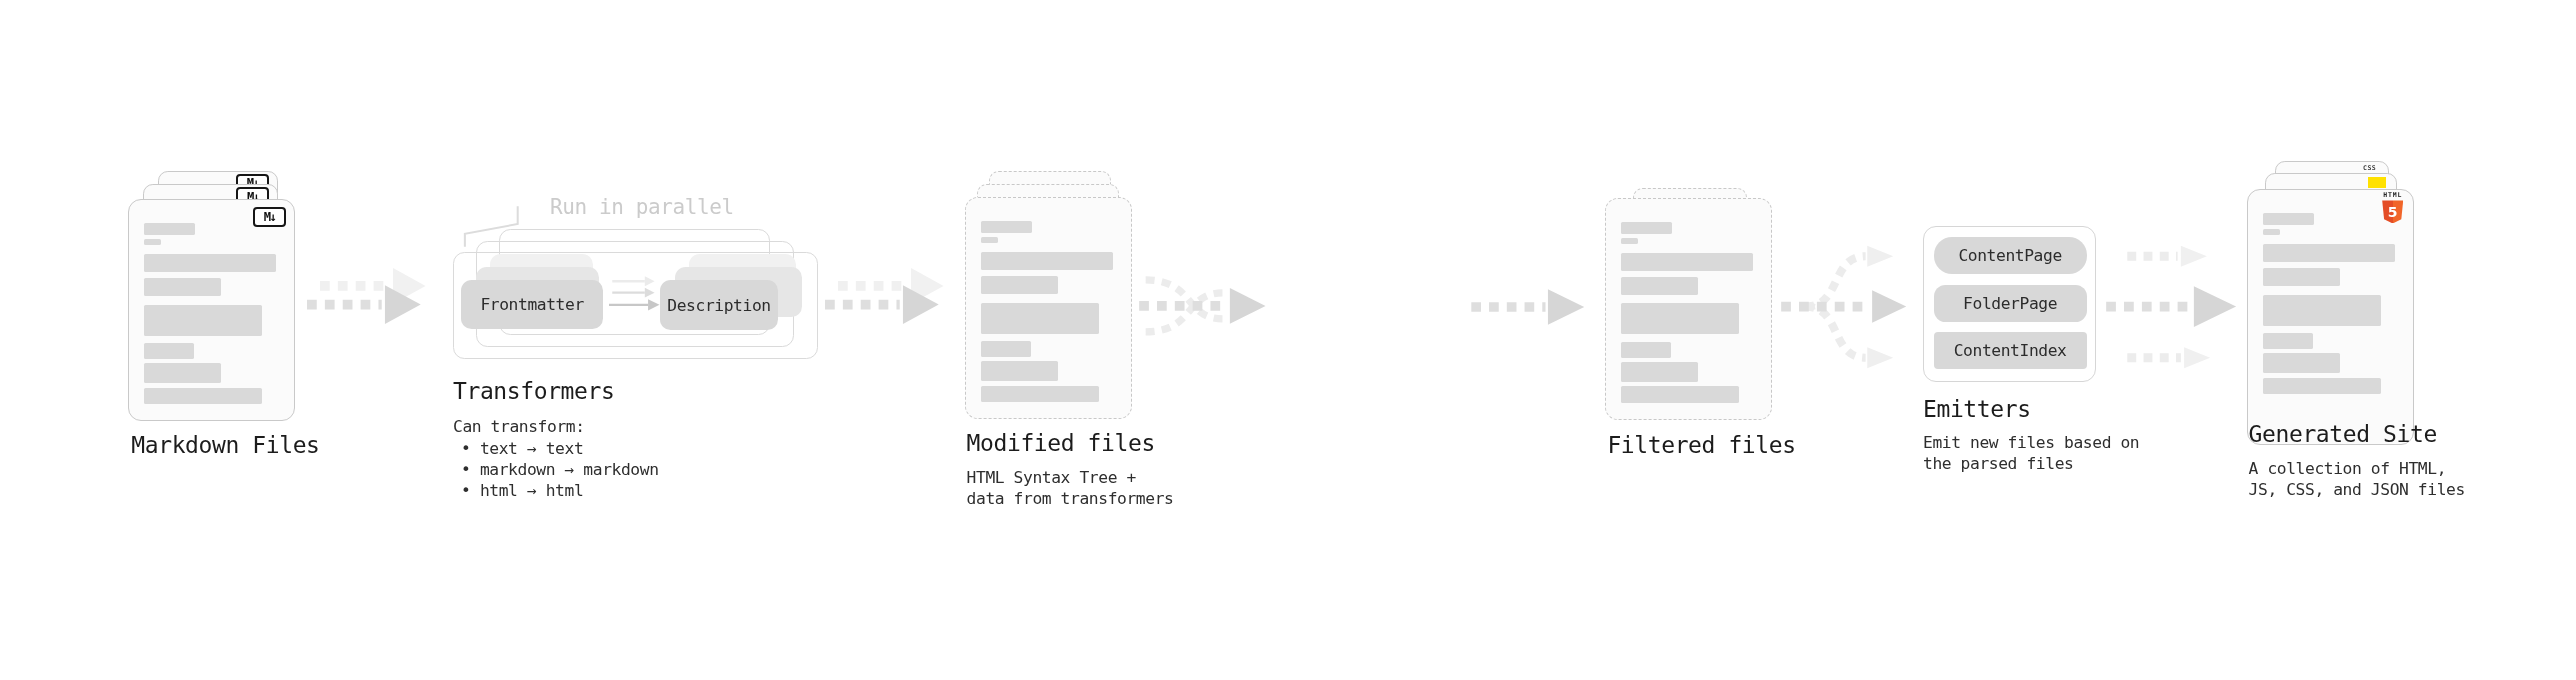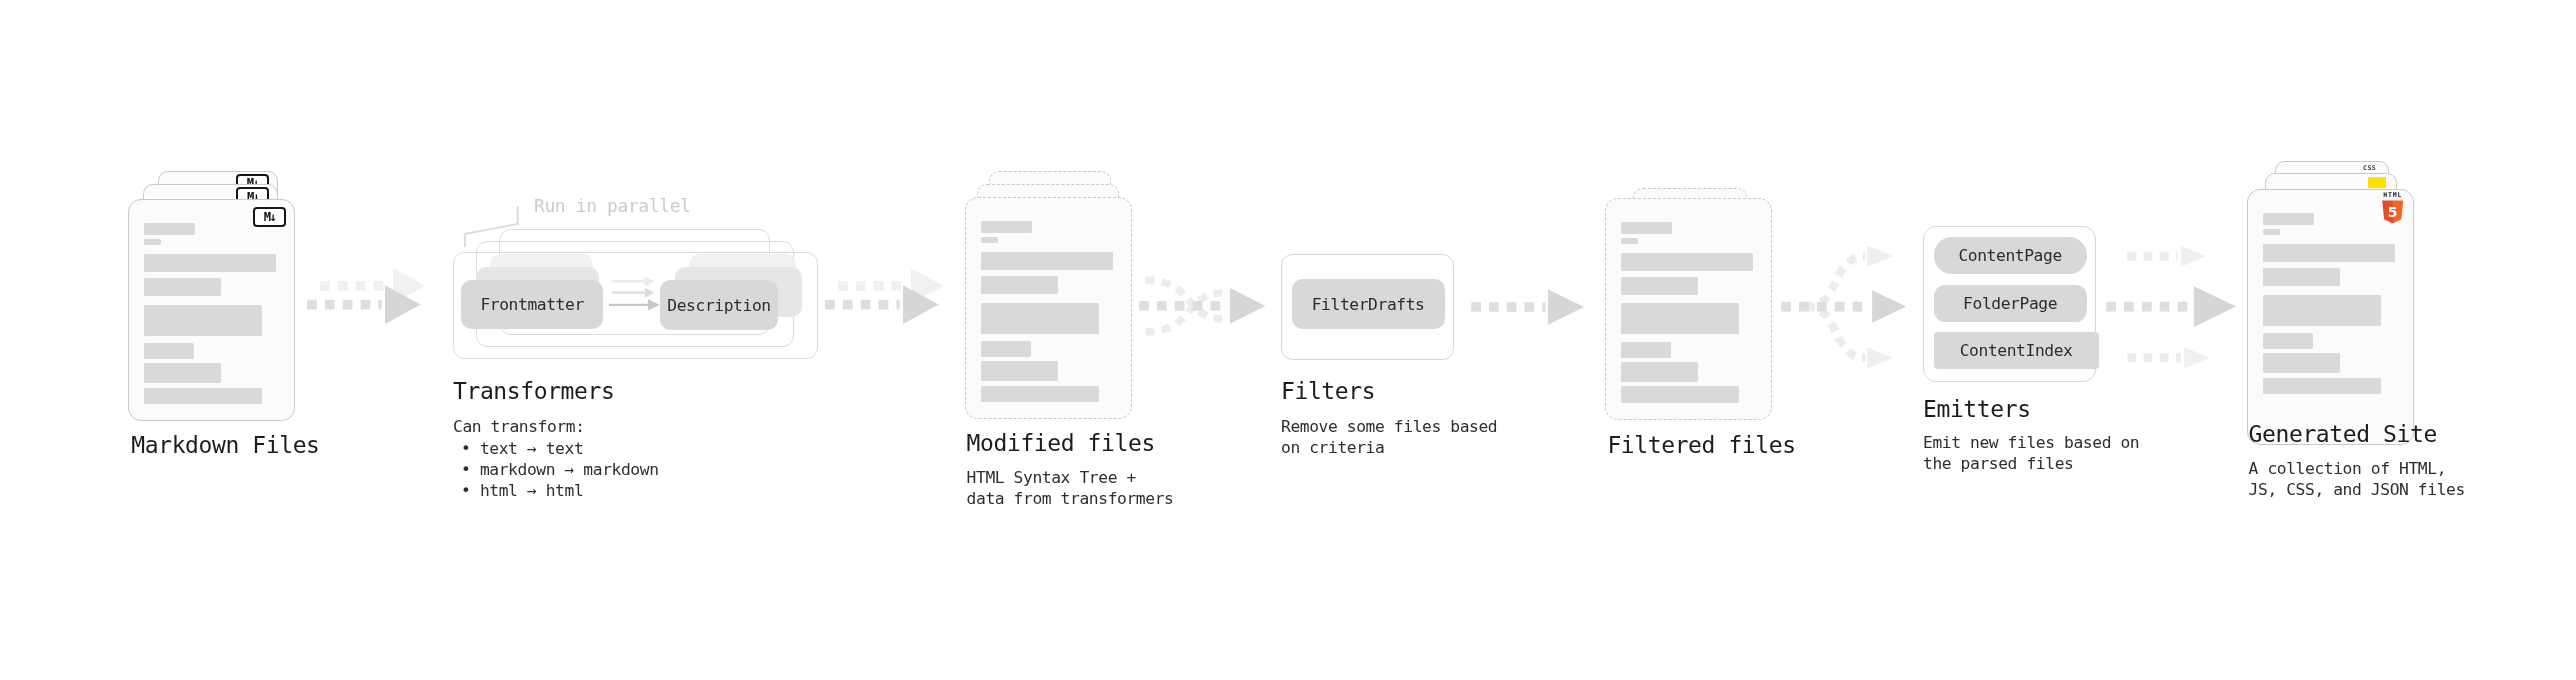--- a/index.html
+++ b/index.html
@@ -9,21 +9,21 @@
   .abs{position:absolute;}
   
   .card{position:absolute;background:#fbfbfb;border:1.6px solid #c9c9c9;border-radius:13px;box-sizing:border-box;}
   .tab{position:absolute;background:#fbfbfb;border:1.6px solid #c9c9c9;border-radius:9.8px;box-sizing:border-box;}
   .dashedb{border-style:dashed;border-color:#c8c8c8;}
   .bars{position:absolute;left:15.4px;top:23px;display:flex;flex-direction:column;align-items:flex-start;}
   .bar{background:#d9d9d9;border-radius:1.6px;}
   
   .label{font-size:23px;font-weight:500;color:#1c1c1c;white-space:nowrap;letter-spacing:-0.4px;}
   .sub{font-size:16.3px;color:#2e2e2e;white-space:nowrap;letter-spacing:-0.4px;}
-  .note{font-size:18px;color:#cbcbcb;white-space:nowrap;letter-spacing:-0.4px;}
+  .note{font-size:21px;color:#cbcbcb;white-space:nowrap;letter-spacing:-0.4px;margin-left:16px;}
   
   .pill{position:absolute;background:#d8d8d8;border-radius:10.6px;display:flex;align-items:center;justify-content:center;
         font-size:16.3px;color:#2c2c2c;white-space:nowrap;letter-spacing:-0.4px;}
   .ghost1{background:#e6e6e6;}
   .ghost2{background:#f1f1f1;}
   .frame{position:absolute;border:1.6px solid #dadada;border-radius:11.4px;box-sizing:border-box;}
   
   .mdbadge{position:absolute;width:33px;height:19.5px;border:2.4px solid #161616;border-radius:4.1px;background:#fff;
            display:flex;align-items:center;justify-content:center;font-weight:bold;font-size:12.2px;color:#111;letter-spacing:-1.6px;box-sizing:border-box;}
   .html5{position:absolute;width:21px;text-align:center;}
@@ -136,27 +136,20 @@
     <div class="abs sub" style="left:1.6px;top:318px;">data from transformers</div>
   </div>
 
   <svg class="abs" style="left:1139px;top:267px;" width="134" height="81" viewBox="0 0 165 100">
     <path d="M8,16 C70,16 55,66 106,64" fill="none" stroke="#ececec" stroke-width="9" stroke-dasharray="11 9"></path>
     <path d="M8,80 C70,80 55,30 106,32" fill="none" stroke="#ececec" stroke-width="9" stroke-dasharray="11 9"></path>
     <line x1="0" y1="48" x2="110" y2="48" stroke="#dedede" stroke-width="12" stroke-dasharray="12 10"></line>
     <polygon points="112,26 156,48 112,70" fill="#d6d6d6"></polygon>
   </svg>
 
-  <div class="stage" style="left:1281px;top:254px;width:236px;height:228px;">
-    <div class="frame" style="left:0;top:0;width:173px;height:106px;border-color:#d6d6d6;"></div>
-    <div class="pill" style="left:10.6px;top:25px;width:153px;height:50px;">FilterDrafts</div>
-    <div class="abs label" style="left:0;top:124px;">Filters</div>
-    <div class="abs sub" style="left:0;top:163px;">Remove some files based</div>
-    <div class="abs sub" style="left:0;top:184px;">on criteria</div>
-  </div>
 
   <svg class="abs" style="left:1471px;top:282px;" width="120" height="50" viewBox="0 0 148 62">
     <line x1="0" y1="31" x2="92" y2="31" stroke="#dedede" stroke-width="12" stroke-dasharray="12 10"></line>
     <polygon points="95,9 140,31 95,53" fill="#d6d6d6"></polygon>
   </svg>
 
   <div class="stage" style="left:1605px;top:188px;width:211px;height:293px;">
     <div class="tab dashedb" style="left:28.4px;top:0;width:114px;height:26px;"></div>
     <div class="card dashedb" style="left:0;top:9.8px;width:167px;height:222px;">
       <div class="bars">
@@ -179,21 +172,21 @@
     <path d="M30,82 C75,82 60,145 104,145" fill="none" stroke="#ececec" stroke-width="10" stroke-dasharray="11 9"></path>
     <polygon points="106,132 138,145 106,158" fill="#efefef"></polygon>
     <line x1="0" y1="82" x2="110" y2="82" stroke="#dedede" stroke-width="12" stroke-dasharray="12 10"></line>
     <polygon points="112,62 154,82 112,102" fill="#d6d6d6"></polygon>
   </svg>
 
   <div class="stage" style="left:1923px;top:226px;width:236px;height:260px;">
     <div class="frame" style="left:0;top:0;width:173px;height:156px;border-radius:13px;border-color:#d6d6d6;"></div>
     <div class="pill" style="left:10.6px;top:11.4px;width:153px;height:37px;border-radius:18px;">ContentPage</div>
     <div class="pill" style="left:10.6px;top:59px;width:153px;height:37px;border-radius:11.4px;">FolderPage</div>
-    <div class="pill" style="left:10.6px;top:106px;width:165px;height:37px;border-radius:4px;">ContentIndex</div>
+    <div class="pill" style="left:10.6px;top:106px;width:153px;height:37px;border-radius:4px;">ContentIndex</div>
     <div class="abs label" style="left:0;top:170px;">Emitters</div>
     <div class="abs sub" style="left:0;top:207px;">Emit new files based on</div>
     <div class="abs sub" style="left:0;top:228px;">the parsed files</div>
   </div>
 
   <svg class="abs" style="left:2106px;top:240px;" width="140" height="134" viewBox="0 0 172 165">
     <line x1="26" y1="20" x2="88" y2="20" stroke="#ececec" stroke-width="11" stroke-dasharray="11 9"></line>
     <polygon points="92,7 124,20 92,33" fill="#f0f0f0"></polygon>
     <line x1="0" y1="82" x2="104" y2="82" stroke="#dedede" stroke-width="12" stroke-dasharray="12 10"></line>
     <polygon points="108,57 160,82 108,107" fill="#d6d6d6"></polygon>

